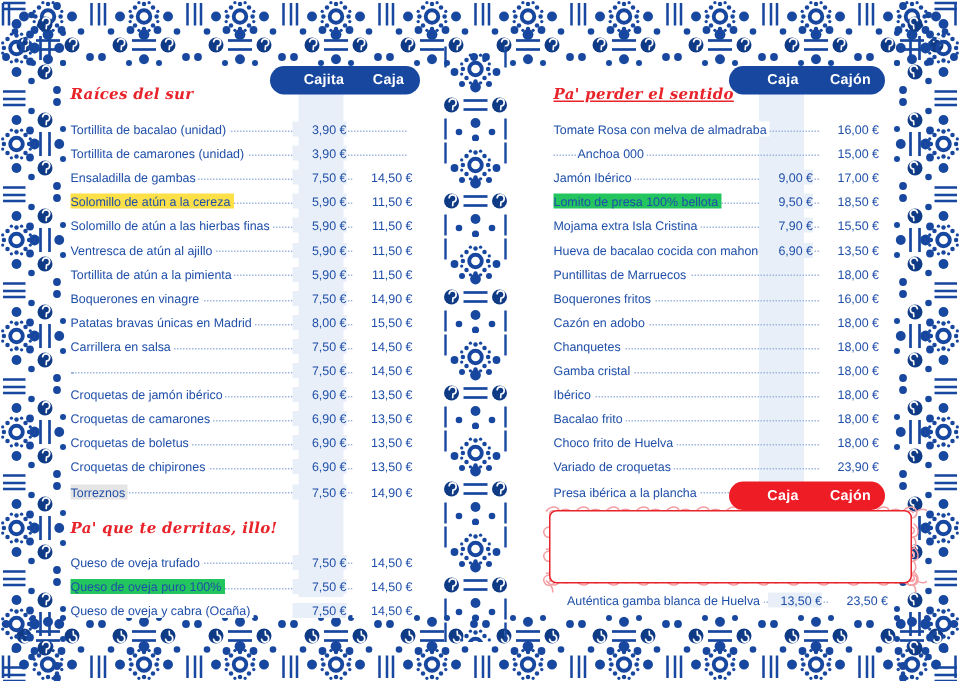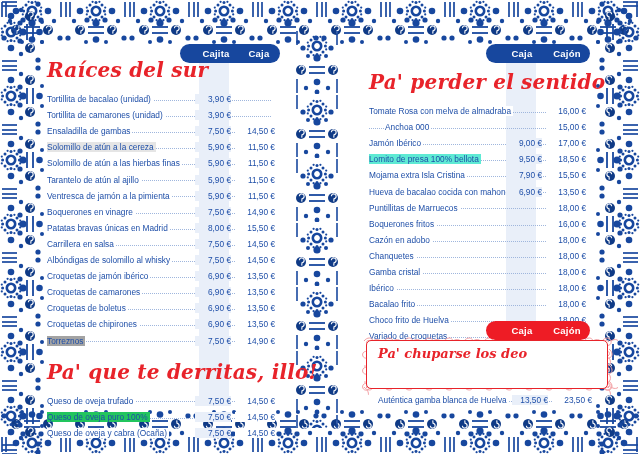--- a/index.html
+++ b/index.html
@@ -15,21 +15,21 @@
   .band-bottom{left:0;top:408px;width:640px;height:46px;}
   .band-left{left:0;top:0;width:46px;height:454px;}
   .band-right{left:594px;top:0;width:46px;height:454px;}
   .band-center{left:296px;top:30px;width:42px;height:398px;}
 
   
   .sec-title{
     color:#e8232a;
     font-family:"DejaVu Serif", serif;
     font-weight:700;
-    font-size:20px;
+    font-size:10px;
     letter-spacing:.2px;
     font-style:italic;
     white-space:nowrap;
   }
 
   
   .pill{
     position:absolute;border-radius:999px;
     color:#ffffff;font-size:9.5px;font-weight:700;
     display:flex;align-items:center;justify-content:flex-end;
@@ -261,39 +261,39 @@
             <span class="p2" style="right: 4px; width: 40px;"></span>
           </div>
           <div class="row">
             <div class="leader" style="right: 8px;"></div>
             <span class="nm" style="background: rgb(255, 255, 255);">Ensaladilla de gambas</span>
             <span class="p1" style="right: 48px; width: 36px; background: rgb(233, 239, 249);">7,50 €</span>
             <span class="p2" style="right: 4px; width: 40px; background: rgb(255, 255, 255);">14,50 €</span>
           </div>
           <div class="row">
             <div class="leader" style="right: 8px;"></div>
-            <span class="nm" style="background: #e5e5e5;">Solomillo de atún a la cereza</span>
+            <span class="nm" style="background: #fde047;">Solomillo de atún a la cereza</span>
             <span class="p1" style="right: 48px; width: 36px; background: rgb(233, 239, 249);">5,90 €</span>
             <span class="p2" style="right: 4px; width: 40px; background: rgb(255, 255, 255);">11,50 €</span>
           </div>
           <div class="row">
             <div class="leader" style="right: 8px;"></div>
             <span class="nm" style="background: rgb(255, 255, 255);">Solomillo de atún a las hierbas finas</span>
             <span class="p1" style="right: 48px; width: 36px; background: rgb(233, 239, 249);">5,90 €</span>
             <span class="p2" style="right: 4px; width: 40px; background: rgb(255, 255, 255);">11,50 €</span>
           </div>
           <div class="row">
             <div class="leader" style="right: 8px;"></div>
-            <span class="nm" style="background: rgb(255, 255, 255);">Tarantelo de atún al ajillo</span>
+            <span class="nm" style="background: rgb(255, 255, 255);">Ventresca de atún al ajillo</span>
             <span class="p1" style="right: 48px; width: 36px; background: rgb(233, 239, 249);">5,90 €</span>
             <span class="p2" style="right: 4px; width: 40px; background: rgb(255, 255, 255);">11,50 €</span>
           </div>
           <div class="row">
             <div class="leader" style="right: 8px;"></div>
-            <span class="nm" style="background: rgb(255, 255, 255);">Ventresca de jamón a la pimienta</span>
+            <span class="nm" style="background: rgb(255, 255, 255);">Tortillita de atún a la pimienta</span>
             <span class="p1" style="right: 48px; width: 36px; background: rgb(233, 239, 249);">5,90 €</span>
             <span class="p2" style="right: 4px; width: 40px; background: rgb(255, 255, 255);">11,50 €</span>
           </div>
           <div class="row">
             <div class="leader" style="right: 8px;"></div>
             <span class="nm" style="background: rgb(255, 255, 255);">Boquerones en vinagre</span>
             <span class="p1" style="right: 48px; width: 36px; background: rgb(233, 239, 249);">7,50 €</span>
             <span class="p2" style="right: 4px; width: 40px; background: rgb(255, 255, 255);">14,90 €</span>
           </div>
         </div>
@@ -305,21 +305,20 @@
             <span class="p2" style="right: 4px; width: 40px; background: rgb(255, 255, 255);">15,50 €</span>
           </div>
           <div class="row">
             <div class="leader" style="right: 8px;"></div>
             <span class="nm" style="background: rgb(255, 255, 255);">Carrillera en salsa</span>
             <span class="p1" style="right: 48px; width: 36px; background: rgb(233, 239, 249);">7,50 €</span>
             <span class="p2" style="right: 4px; width: 40px; background: rgb(255, 255, 255);">14,50 €</span>
           </div>
           <div class="row">
             <div class="leader" style="right: 8px;"></div>
-            <span class="nm" style="background: rgb(255, 255, 255);">Albóndigas de solomillo al whisky</span>
             <span class="p1" style="right: 48px; width: 36px; background: rgb(233, 239, 249);">7,50 €</span>
             <span class="p2" style="right: 4px; width: 40px; background: rgb(255, 255, 255);">14,50 €</span>
           </div>
           <div class="row">
             <div class="leader" style="right: 8px;"></div>
             <span class="nm" style="background: rgb(255, 255, 255);">Croquetas de jamón ibérico</span>
             <span class="p1" style="right: 48px; width: 36px; background: rgb(233, 239, 249);">6,90 €</span>
             <span class="p2" style="right: 4px; width: 40px; background: rgb(255, 255, 255);">13,50 €</span>
           </div>
           <div class="row">
@@ -335,21 +334,21 @@
             <span class="p2" style="right: 4px; width: 40px; background: rgb(255, 255, 255);">13,50 €</span>
           </div>
           <div class="row">
             <div class="leader" style="right: 8px;"></div>
             <span class="nm" style="background: rgb(255, 255, 255);">Croquetas de chipirones</span>
             <span class="p1" style="right: 48px; width: 36px; background: rgb(233, 239, 249);">6,90 €</span>
             <span class="p2" style="right: 4px; width: 40px; background: rgb(255, 255, 255);">13,50 €</span>
           </div>
           <div class="row">
             <div class="leader" style="right: 8px;"></div>
-            <span class="nm" style="background: #a3a3a3; text-align: right;">Torreznos</span>
+            <span class="nm" style="background: #e5e5e5; text-align: right;">Torreznos</span>
             <span class="p1" style="right: 48px; width: 36px; background: rgb(233, 239, 249);">7,50 €</span>
             <span class="p2" style="right: 4px; width: 40px; background: rgb(255, 255, 255);">14,90 €</span>
           </div>
         </div>
         <div class="sec-title" style="margin-top: 14px; margin-bottom: 6px;">Pa' que te derritas, illo!</div>
         <div class="rows">
           <div class="row">
             <div class="leader" style="right: 8px;"></div>
             <span class="nm" style="background: rgb(255, 255, 255);">Queso de oveja trufado</span>
             <span class="p1" style="right: 48px; width: 36px; background: rgb(233, 239, 249);">7,50 €</span>
@@ -372,21 +371,21 @@
 
   <div class="hlband" style="left:506px;top:46px;width:30px;height:330px;"></div>
 
   <div class="pill" style="left:486px;top:44px;width:104px;height:19px;background:#17479e;">
     <span class="lbl" style="width:44px;">Caja</span>
     <span class="lbl" style="width:46px;">Cajón</span>
   </div>
 
   <div class="col" style="left:369px;top:58px;width:221px;">
     <div id="right-sections">
-        <div class="sec-title" style="margin-top: 12px; margin-bottom: 6px;">Pa' perder el sentido</div>
+        <div class="sec-title" style="margin-top: 0px; margin-bottom: 6px; text-decoration: underline;">Pa' perder el sentido</div>
         <div class="rows">
           <div class="row">
             <div class="leader" style="right: 8px;"></div>
             <span class="nm" style="background: rgb(255, 255, 255);">Tomate Rosa con melva de almadraba</span>
             <span class="p1" style="right: 48px; width: 36px;"></span>
             <span class="p2" style="right: 4px; width: 40px; background: rgb(255, 255, 255);">16,00 €</span>
           </div>
           <div class="row">
             <div class="leader" style="right: 8px;"></div>
             <span class="nm" style="background: rgb(255, 255, 255); margin-left: 16px;">Anchoa 000</span>
@@ -394,21 +393,21 @@
             <span class="p2" style="right: 4px; width: 40px; background: rgb(255, 255, 255);">15,00 €</span>
           </div>
           <div class="row">
             <div class="leader" style="right: 8px;"></div>
             <span class="nm" style="background: rgb(255, 255, 255);">Jamón Ibérico</span>
             <span class="p1" style="right: 48px; width: 36px; background: rgb(233, 239, 249);">9,00 €</span>
             <span class="p2" style="right: 4px; width: 40px; background: rgb(255, 255, 255);">17,00 €</span>
           </div>
           <div class="row">
             <div class="leader" style="right: 8px;"></div>
-            <span class="nm" style="background: #5eead4;">Lomito de presa 100% bellota</span>
+            <span class="nm" style="background: #22c55e;">Lomito de presa 100% bellota</span>
             <span class="p1" style="right: 48px; width: 36px; background: rgb(233, 239, 249);">9,50 €</span>
             <span class="p2" style="right: 4px; width: 40px; background: rgb(255, 255, 255);">18,50 €</span>
           </div>
           <div class="row">
             <div class="leader" style="right: 8px;"></div>
             <span class="nm" style="background: rgb(255, 255, 255);">Mojama extra Isla Cristina</span>
             <span class="p1" style="right: 48px; width: 36px; background: rgb(233, 239, 249);">7,90 €</span>
             <span class="p2" style="right: 4px; width: 40px; background: rgb(255, 255, 255);">15,50 €</span>
           </div>
           <div class="row">
@@ -611,21 +610,20 @@
             <use href="#flour"></use>
           </g>
         <g transform="translate(32,0)">
             <use href="#flour"></use>
           </g>
       </g>
     </g>
   </svg>
 
   <div class="redbox" style="left:366px;top:340px;width:240px;height:47px;">
-    <div class="rb-title" style="position:absolute;left:11px;top:5px;">Pa' chuparse los deo</div>
     <div id="featured-rows" style="position:absolute;left:11px;top:26px;width:218px;margin-top:22px;">
         <div class="row">
           <div class="leader" style="right: 8px;"></div>
           <span class="nm" style="background: rgb(255, 255, 255);">Auténtica gamba blanca de Huelva</span>
           <span class="p1" style="right: 48px; width: 36px; background: rgb(233, 239, 249);">13,50 €</span>
           <span class="p2" style="right: 4px; width: 40px; background: rgb(255, 255, 255);">23,50 €</span>
         </div>
       </div>
   </div>
 

